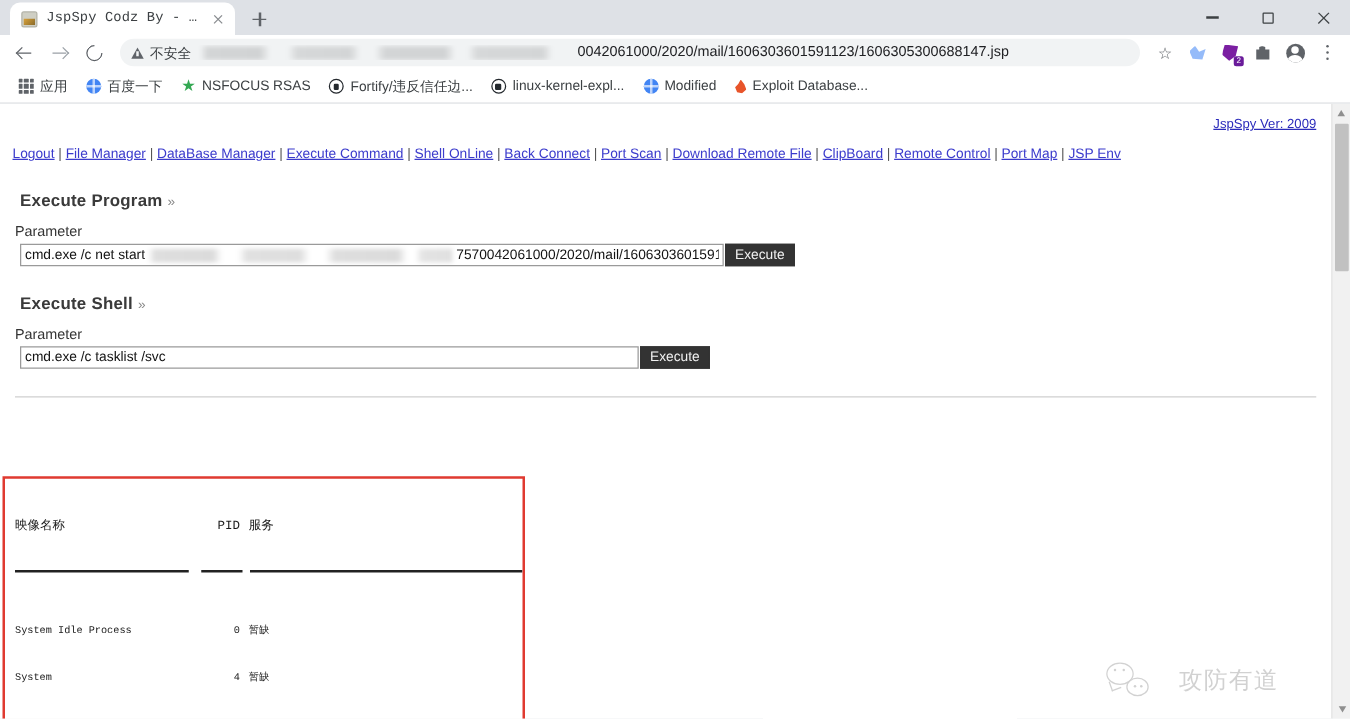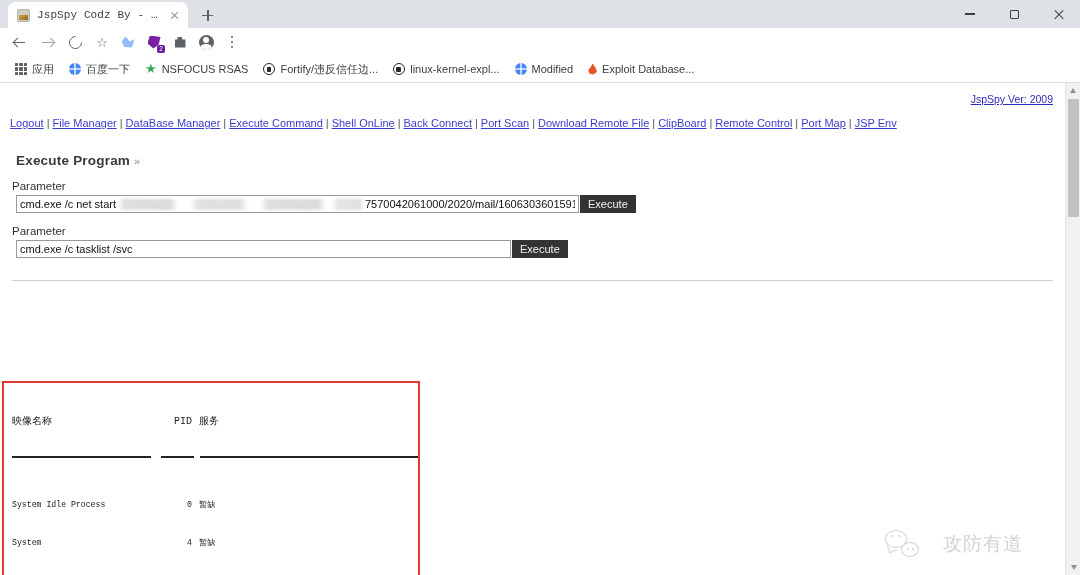--- a/index.html
+++ b/index.html
@@ -235,20 +235,28 @@
     <div class="navbtn">
         <div class="arrow-l"></div>
       </div>
     <div class="navbtn">
         <div class="arrow-r"></div>
       </div>
     <div class="navbtn">
         <div class="reload"></div>
       </div>
 
+    <div class="omnibox">
+      <div class="warn-tri"></div>
+      <div class="notsecure">不安全</div>
+      <div class="url-wrap">
+        <div class="url-redacted"></div>
+        <div class="url-text">0042061000/2020/mail/1606303601591123/1606305300688147.jsp</div>
+      </div>
+    </div>
 
     <div class="tb-icon">
         <span class="star">☆</span>
       </div>
     <div class="tb-icon">
         <div class="ext-blue"></div>
       </div>
     <div class="tb-icon">
       <div class="ext-purple"></div>
       <span class="ext-badge">2</span>
@@ -326,20 +334,24 @@
         <div class="param-label">Parameter</div>
         <div class="inputrow">
           <div class="textinput ti-a">
             <span class="ti-txt">cmd.exe /c net start</span>
             <span class="inner-redacted"></span>
             <span class="ti-tail">7570042061000/2020/mail/160630360159112</span>
           </div>
           <div class="execbtn">Execute</div>
         </div>
 
+        <div class="sec-title">
+          <span>Execute Shell</span>
+          <span class="chev">»</span>
+        </div>
         <div class="param-label">Parameter</div>
         <div class="inputrow">
           <div class="textinput ti-b">
             <span class="ti-txt">cmd.exe /c tasklist /svc</span>
           </div>
           <div class="execbtn">Execute</div>
         </div>
       </div>
 
       <div class="hr"></div>

